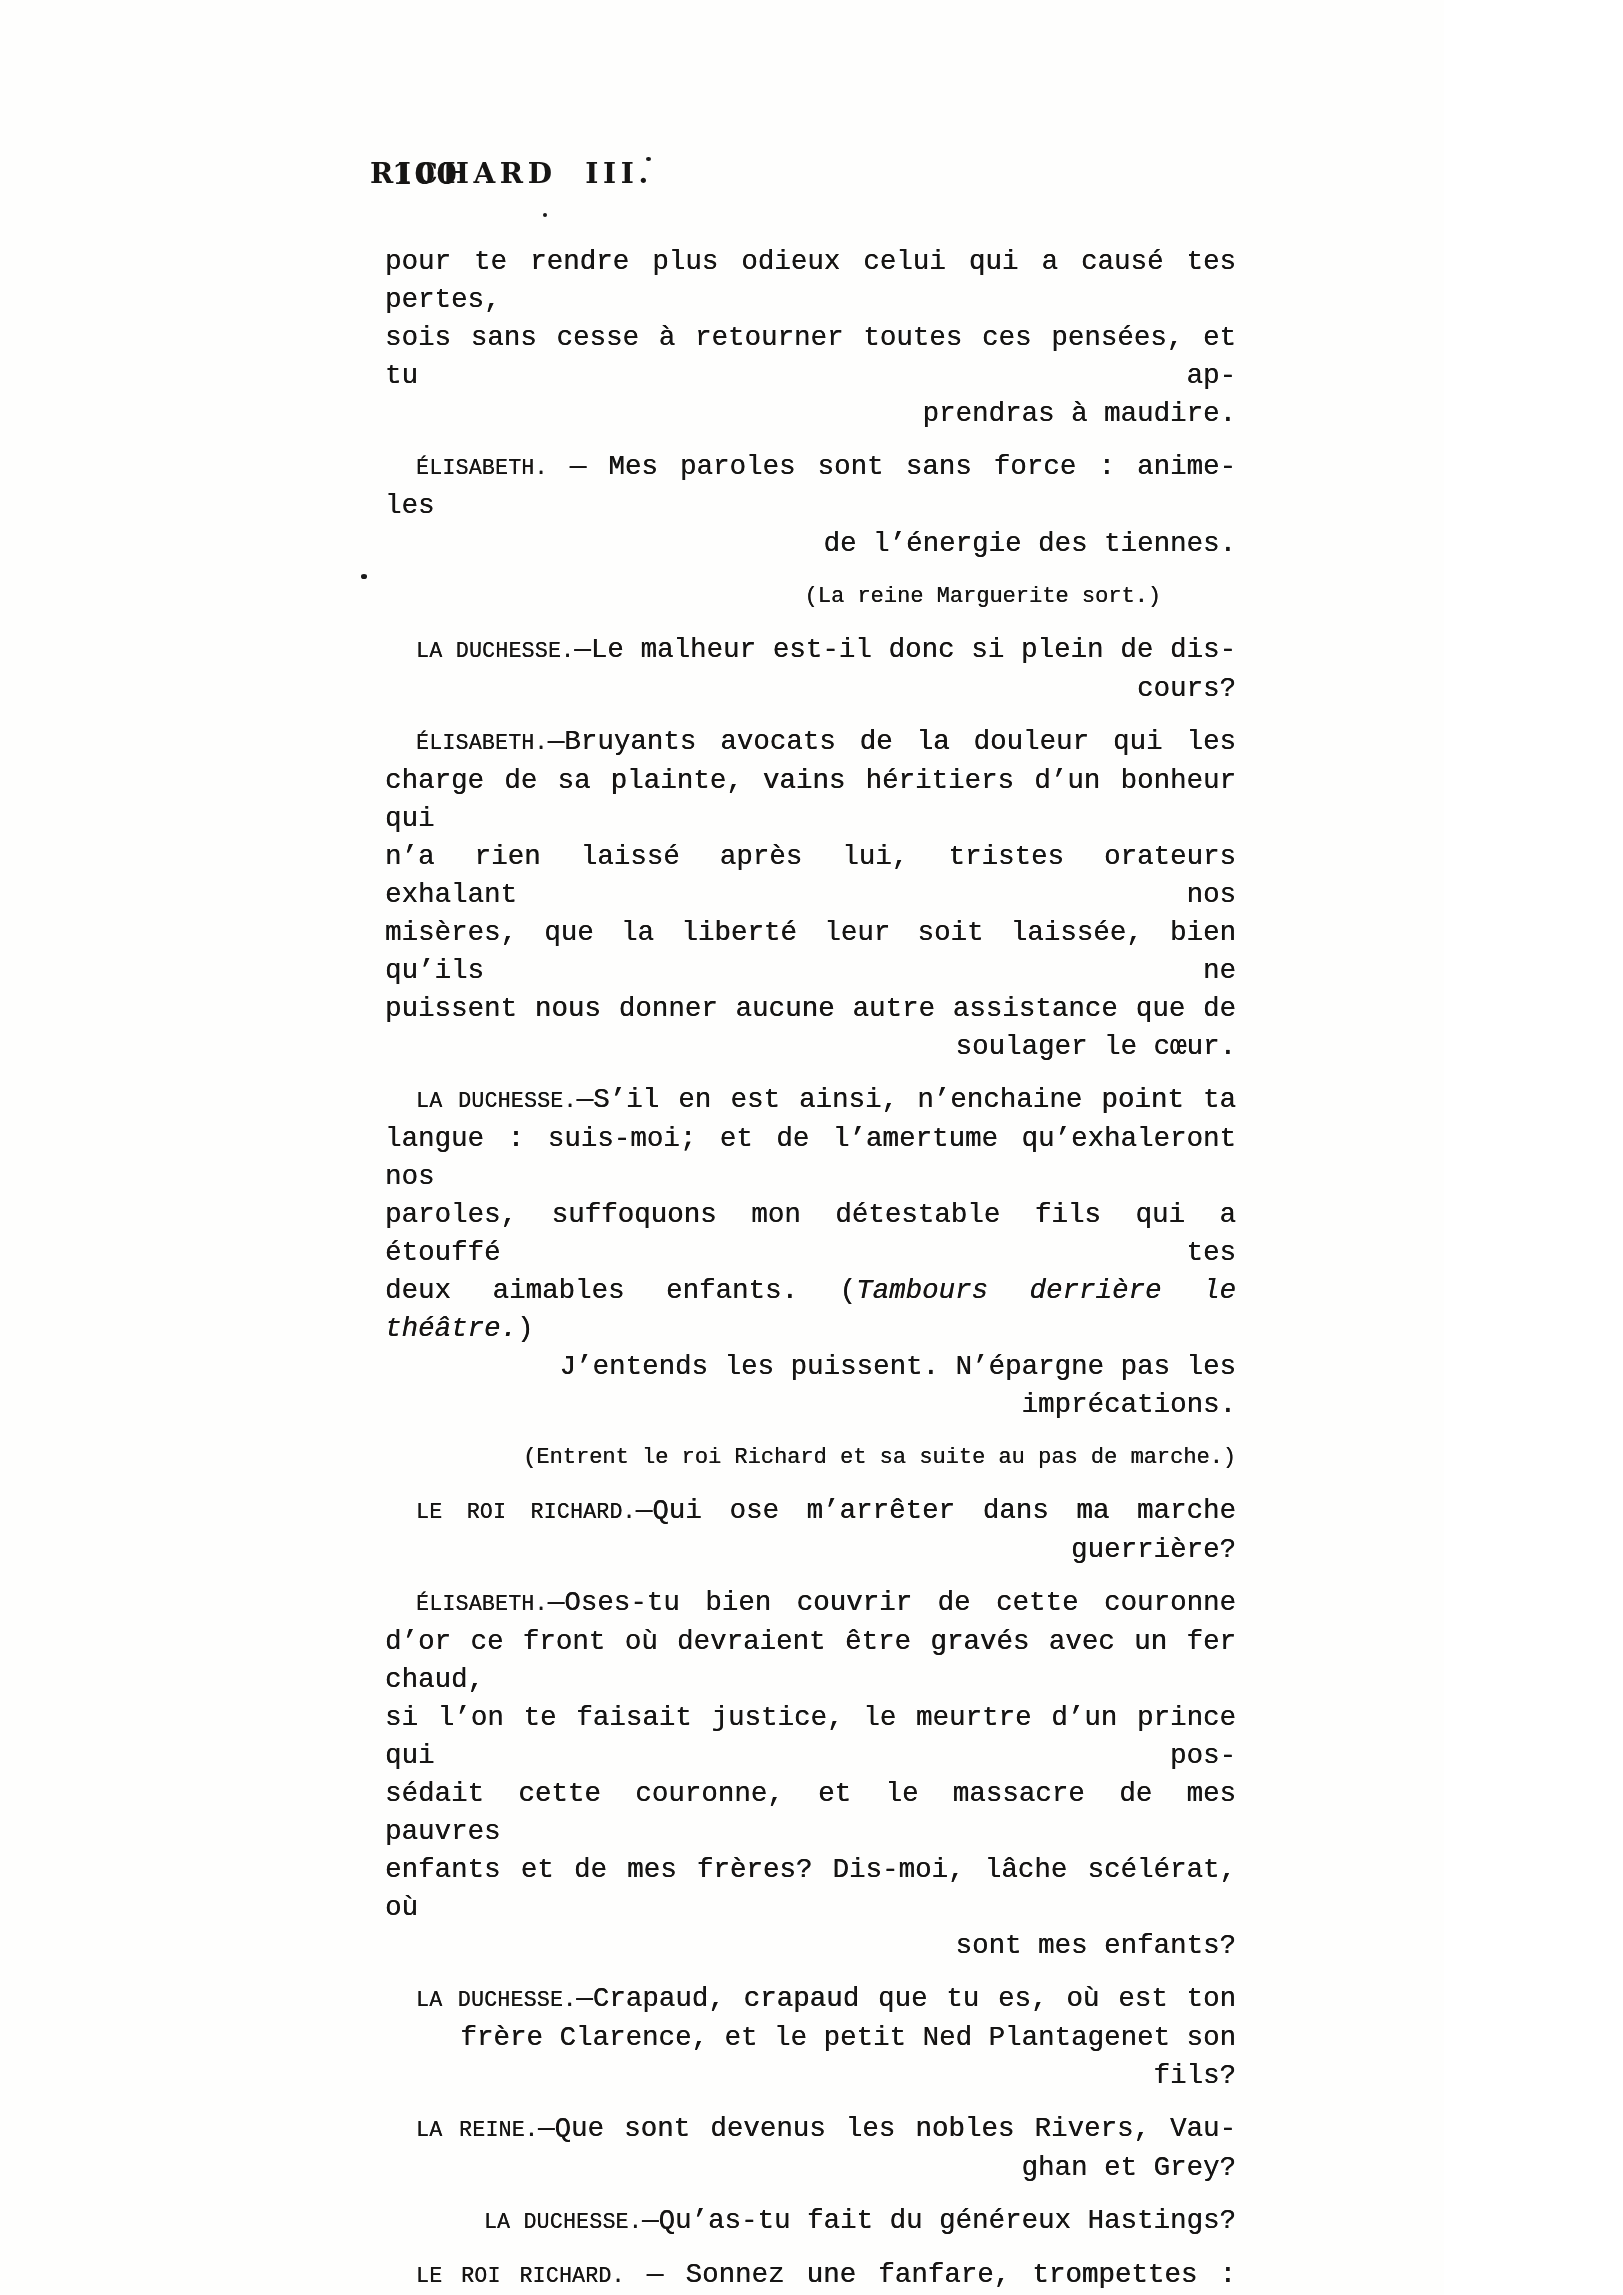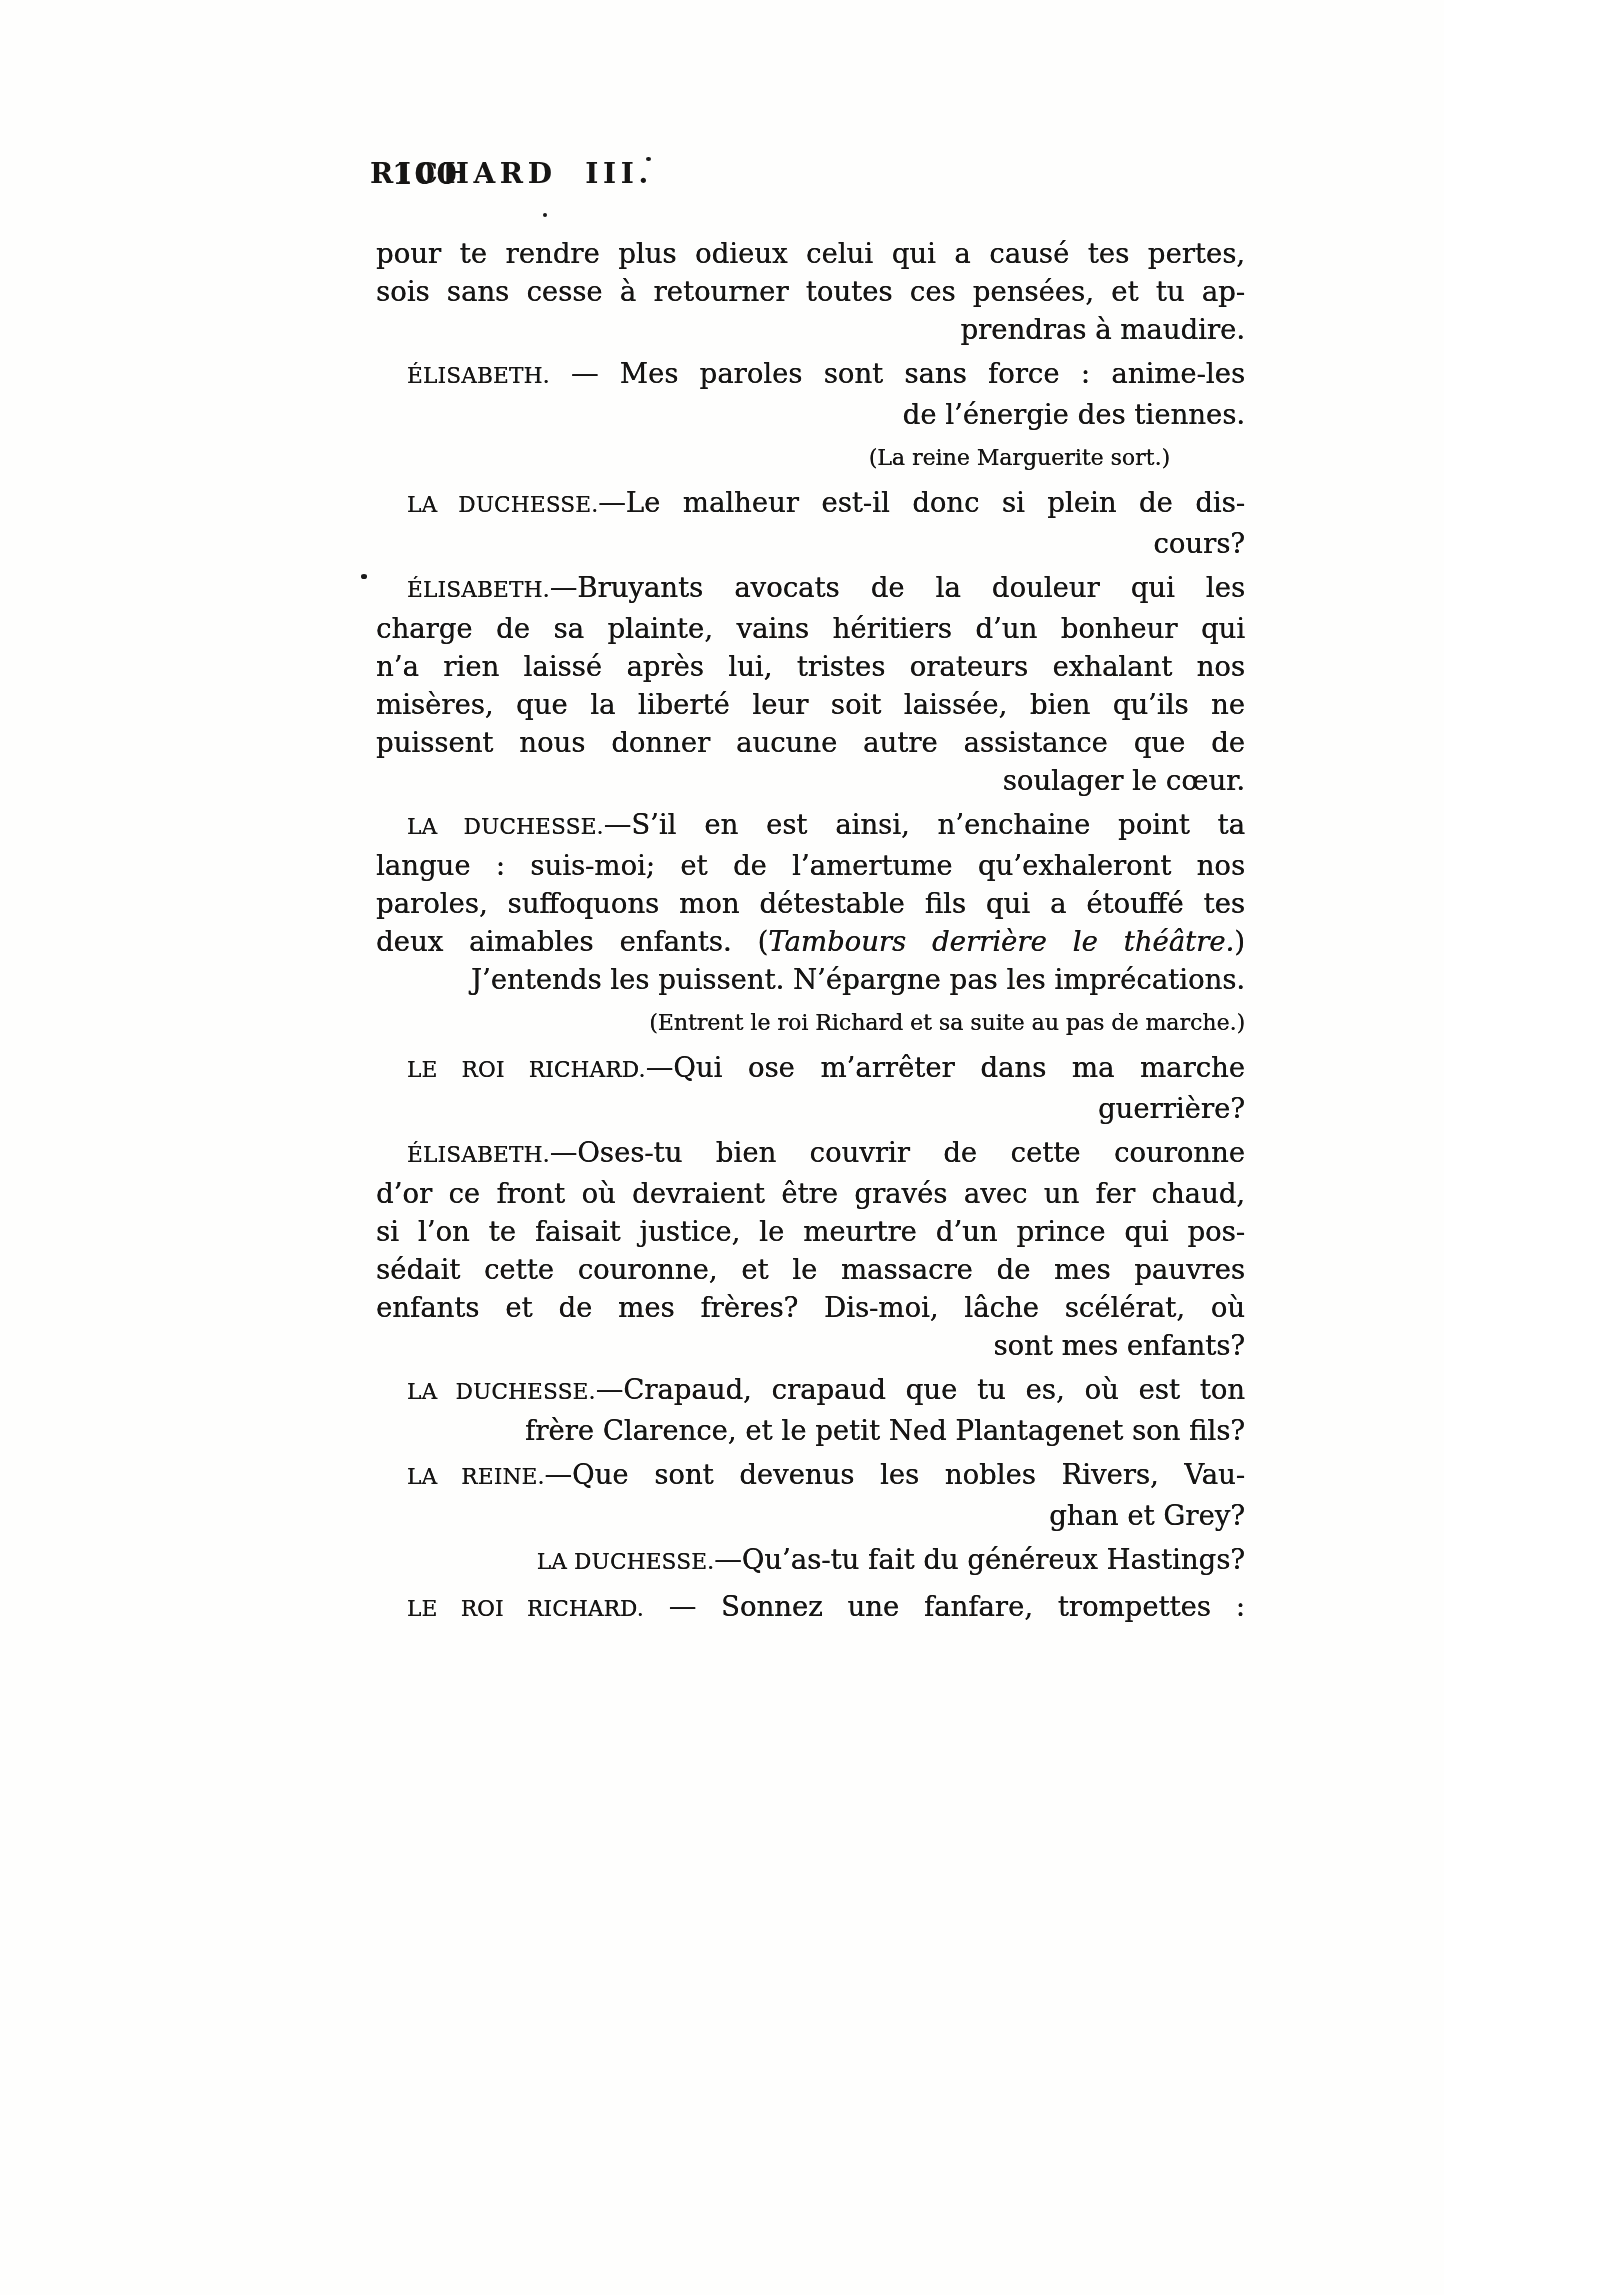--- a/index.html
+++ b/index.html
@@ -46,21 +46,21 @@
   
   .column {
     position: absolute;
     left: 370px;
     top: 228px;
     width: 881px;
     font-size: 27.5px;
     line-height: 38px;
     text-shadow: 0.3px 0 0 currentColor; 
   }
-  .block { margin: 6px; }
+  .block { margin: 15px; font-family: Liberation Mono, monospace; }
   .line {
     text-align: right;
     min-height: 38px;
   }
   .line.just {
     text-align: justify;
     text-align-last: justify;
   }
   .line.indent { text-indent: 31px; }
   .sc {           

